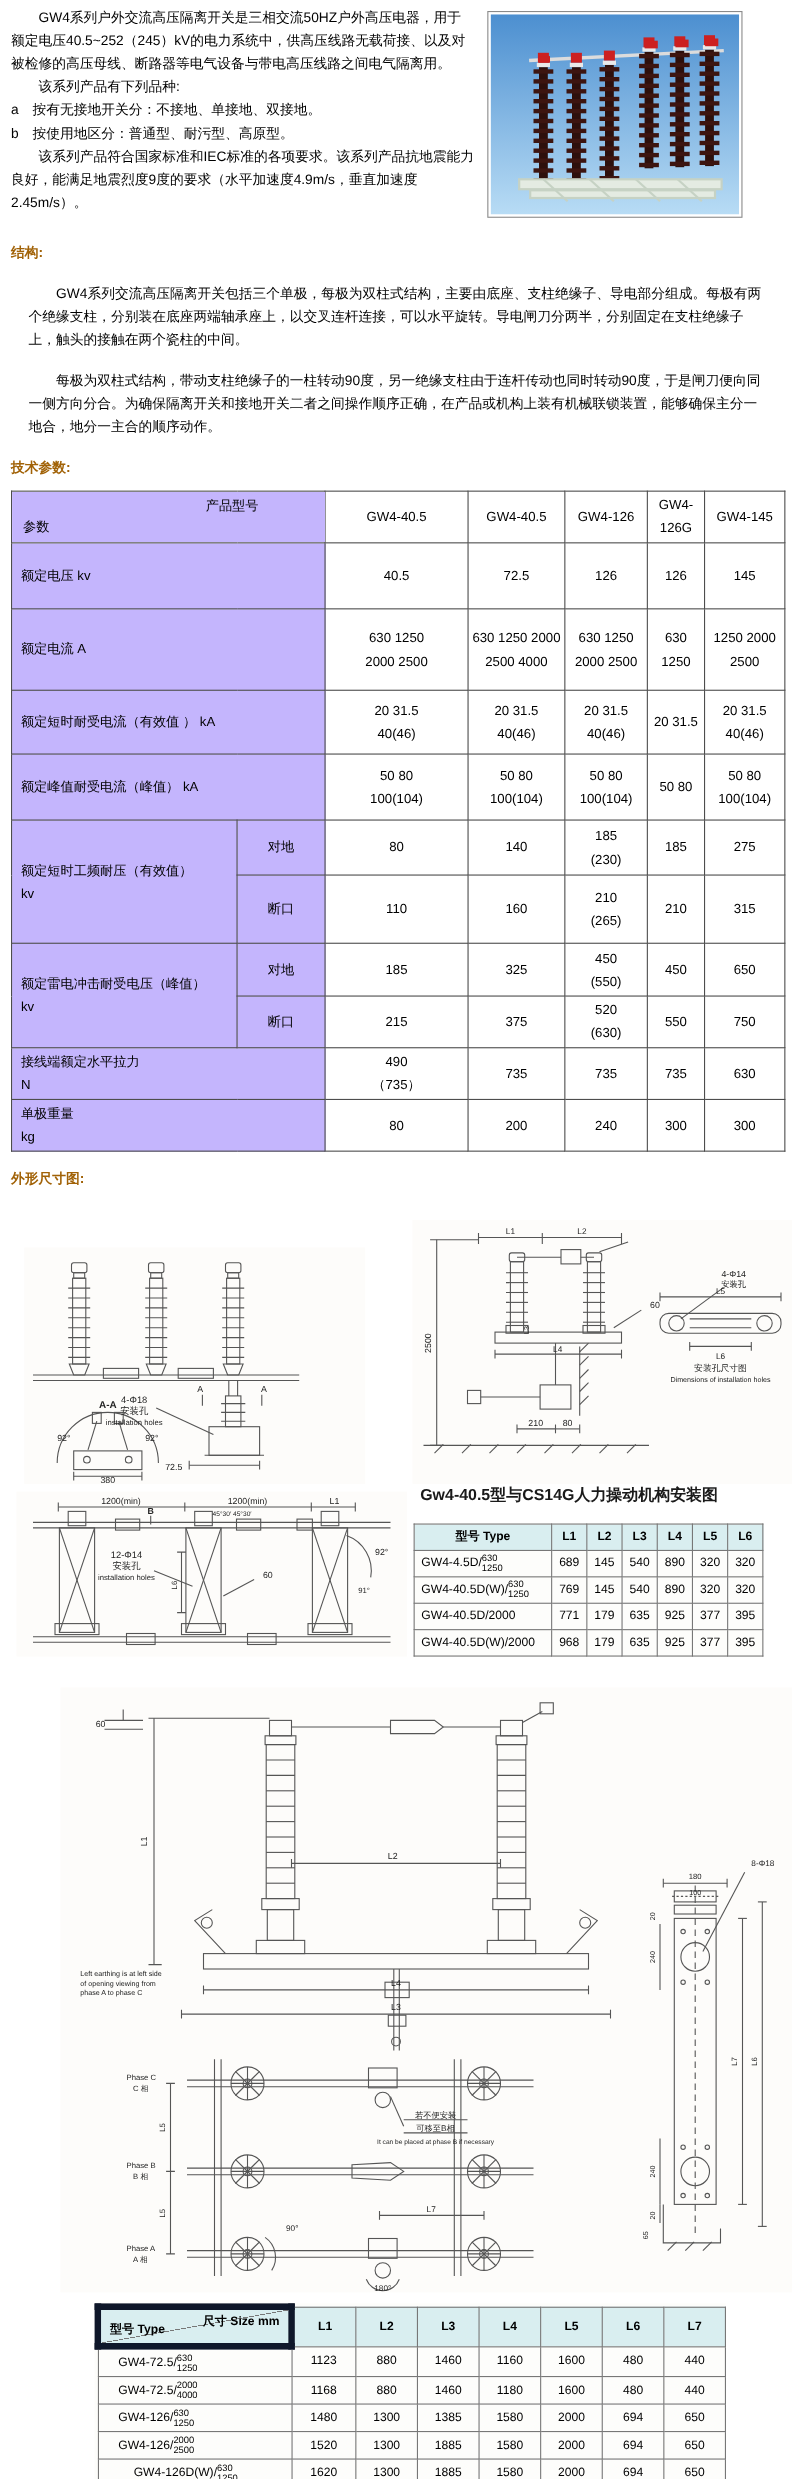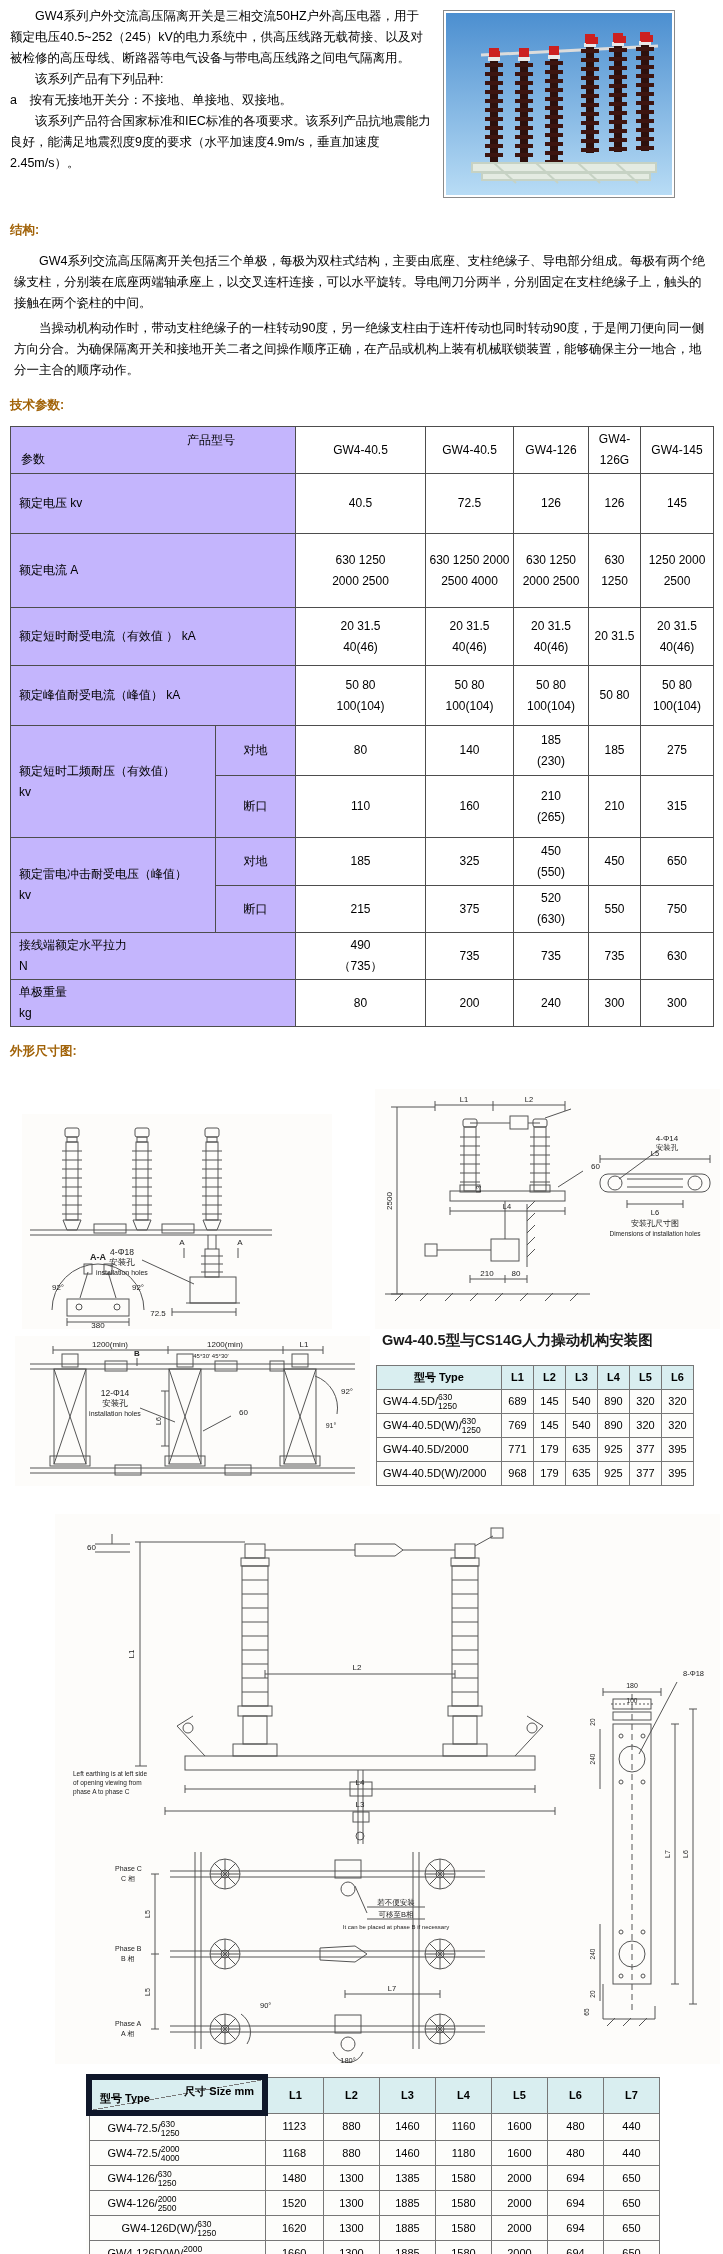--- a/index.html
+++ b/index.html
@@ -1,21 +1,21 @@
 <!DOCTYPE html>
 <html><head>
 <meta charset="utf-8">
 <style>
   html,body{margin:0;padding:0;background:#fff;}
   body{width:723px;min-height:2254px;font-family:"Liberation Sans","DejaVu Sans",sans-serif;font-size:12.5px;color:#000;line-height:21px;position:relative;}
   .page{padding:6px 10px 0 10px;}
   
   .photo-wrap{float:right;margin:4px 38px 8px 12px;border:1px solid #8a8a8a;background:#fff;padding:2px;}
   .photo-wrap svg{display:block;}
-  .indent{text-indent:2em;margin:4px;}
+  .indent{text-indent:2em;margin:16px;}
   .intro p{margin:0;}
   .list-item{margin:0 0 0 2.2em;}
   .red-head{color:#a16207;font-weight:bold;margin:14px 0 10px 0;}
   
   table{border-collapse:collapse;}
   .spec{margin:4px 0 0 0;width:703px;table-layout:fixed;}
   .spec th,.spec td{border:1px solid #4d4d4d;text-align:center;vertical-align:middle;font-weight:normal;font-size:12px;padding:2px 3px;}
   .spec .lbl,.spec .sub,.spec .corner{background:#c4b5fd;}
   .spec .lbl{text-align:left;padding-left:8px;}
   .pre{white-space:pre-line;}
@@ -95,27 +95,28 @@
           <rect x="140" y="24" width="12" height="7"></rect>
             <rect x="168" y="23" width="12" height="7"></rect>
             <rect x="195" y="22" width="12" height="7"></rect>
           <rect x="44" y="38" width="10" height="6"></rect>
         </g>
       </svg>
     </div>
     <p class="indent">GW4系列户外交流高压隔离开关是三相交流50HZ户外高压电器，用于额定电压40.5~252（245）kV的电力系统中，供高压线路无载荷接、以及对被检修的高压母线、断路器等电气设备与带电高压线路之间电气隔离用。</p>
     <p class="indent">该系列产品有下列品种:</p>
     <p class="list-item">a　按有无接地开关分：不接地、单接地、双接地。</p>
+    <p class="list-item">b　按使用地区分：普通型、耐污型、高原型。</p>
     <p class="indent">该系列产品符合国家标准和IEC标准的各项要求。该系列产品抗地震能力良好，能满足地震烈度9度的要求（水平加速度4.9m/s，垂直加速度2.45m/s）。</p>
     <div class="clear"></div>
   </div>
 
   <div class="red-head">结构:</div>
   <p class="indent">GW4系列交流高压隔离开关包括三个单极，每极为双柱式结构，主要由底座、支柱绝缘子、导电部分组成。每极有两个绝缘支柱，分别装在底座两端轴承座上，以交叉连杆连接，可以水平旋转。导电闸刀分两半，分别固定在支柱绝缘子上，触头的接触在两个瓷柱的中间。</p>
-  <p class="indent">当操动机构动作时，带动支柱绝缘子的一柱转动90度，另一绝缘支柱由于连杆传动也同时转动90度，于是闸刀便向同一侧方向分合。为确保隔离开关和接地开关二者之间操作顺序正确，在产品或机构上装有机械联锁装置，能够确保主分一地合，地分一主合的顺序动作。</p>
+  <p class="indent">每极为双柱式结构，带动支柱绝缘子的一柱转动90度，另一绝缘支柱由于连杆传动也同时转动90度，于是闸刀便向同一侧方向分合。为确保隔离开关和接地开关二者之间操作顺序正确，在产品或机构上装有机械联锁装置，能够确保主分一地合，地分一主合的顺序动作。</p>
 
   <div class="red-head">技术参数:</div>
 
   <table class="spec">
     <colgroup>
         <col style="width:205px">
         <col style="width:80px">
         <col style="width:130px">
         <col style="width:88px">
         <col style="width:75px">

